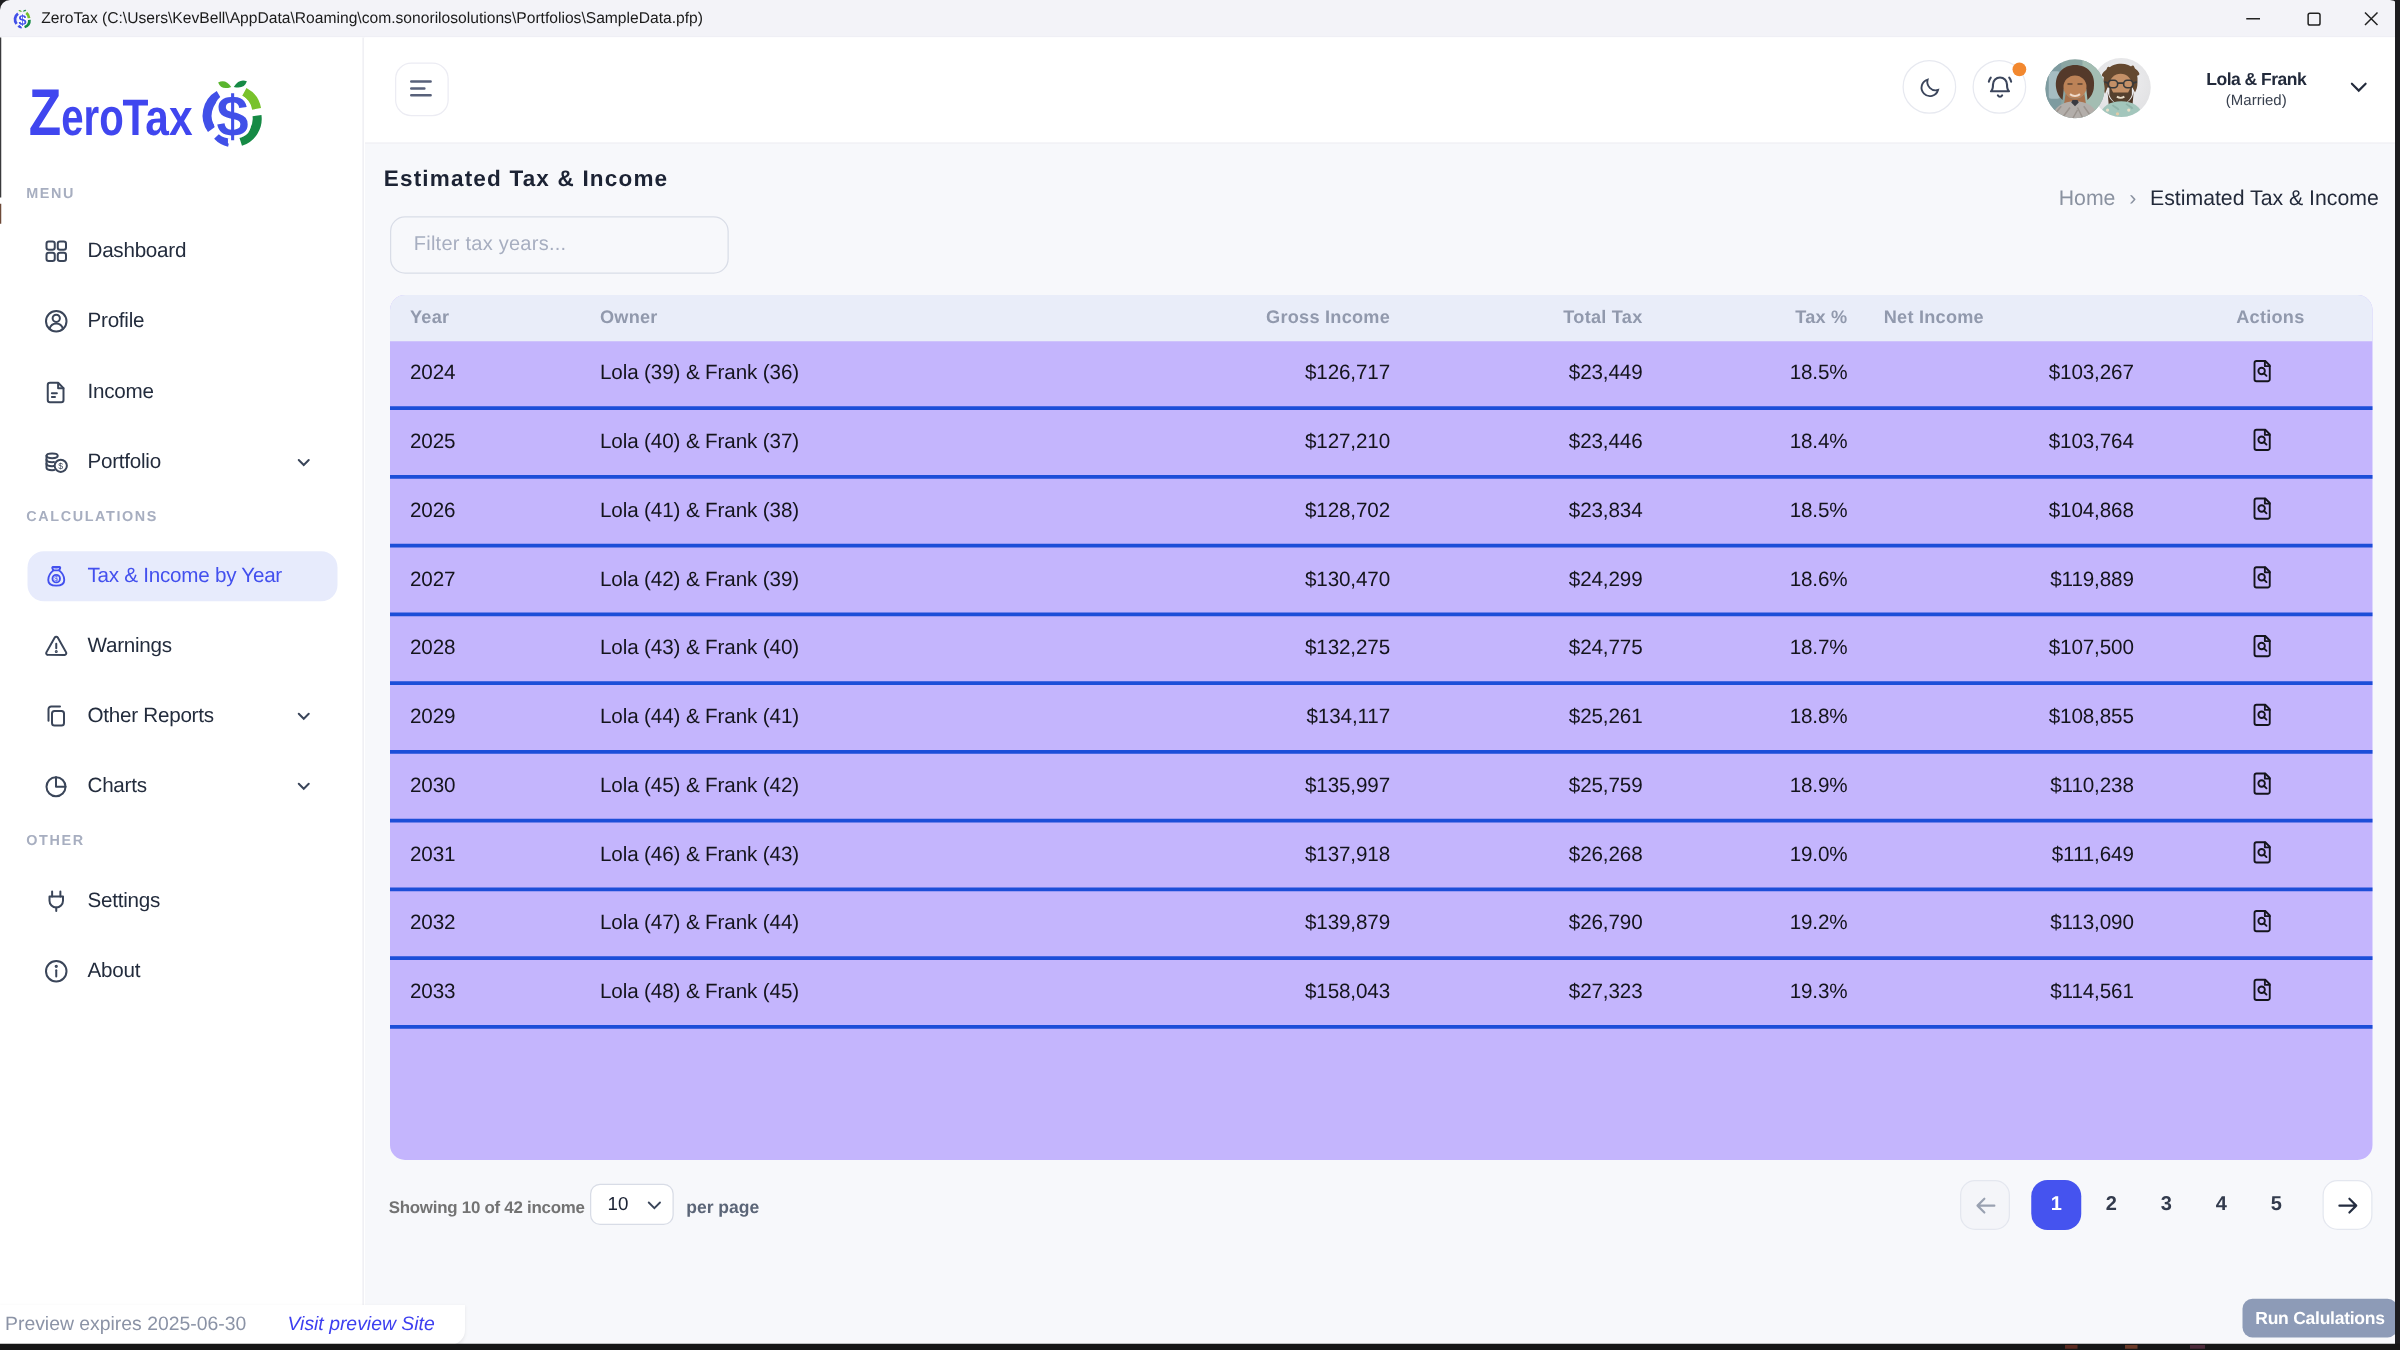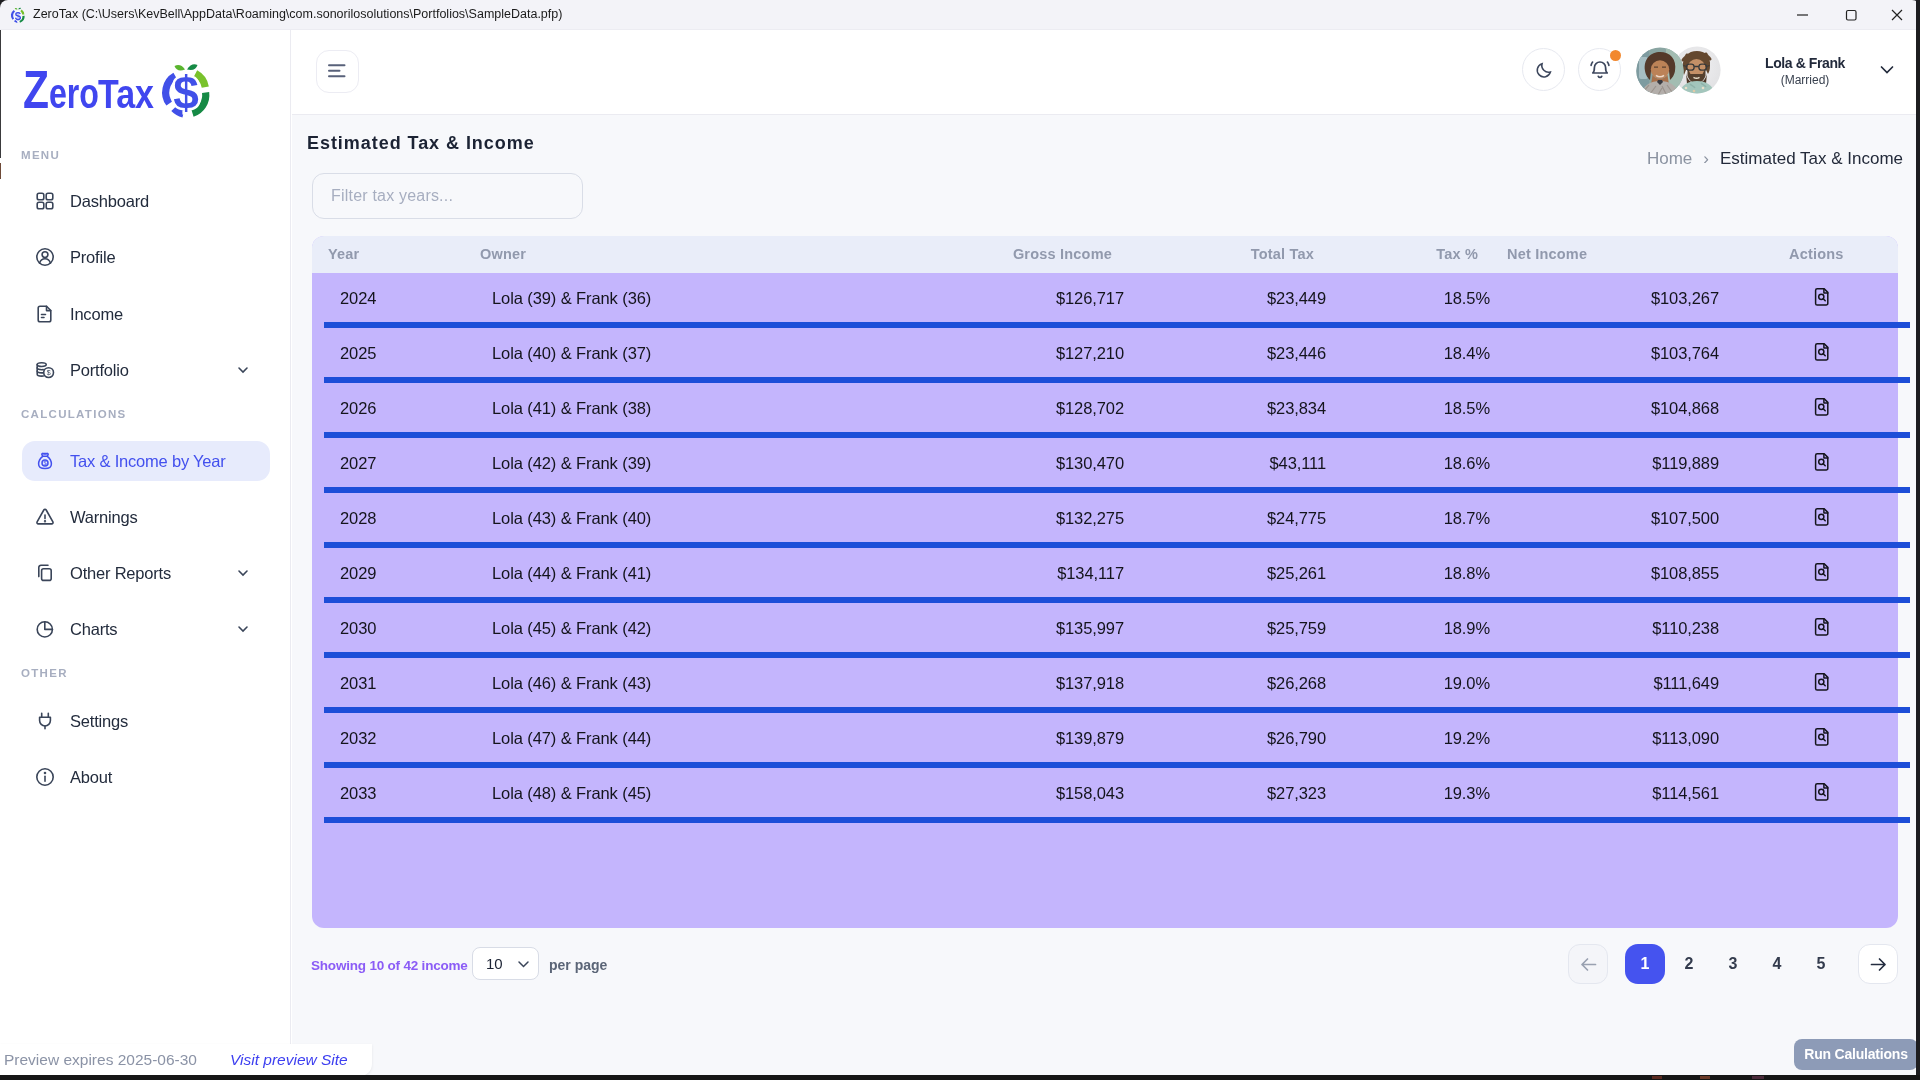--- a/index.html
+++ b/index.html
@@ -37,21 +37,21 @@
   #crumbs { position:absolute; top:149px; right:17px; font-size:17px; color:#89919f; }
   #filter { position:absolute; left:312px; top:173px; width:271px; height:46px; background:#f7f8fb;
     border:1px solid #d9dde7; border-radius:12px; }
   #filter span { position:absolute; left:18px; top:13px; font-size:16px; color:#a7aec0; letter-spacing:0.2px;}
   
   #tablebox { position:absolute; left:312px; top:236px; width:1586px; height:692px;
     background:#c4b5fd; border-radius:12px; }
   #thead { position:absolute; left:0; top:0; width:1586px; height:37px; background:#e9edf9;
     border-radius:12px 12px 0 0; }
   .th { position:absolute; top:10px; font-size:14.5px; font-weight:700; color:#9199ad; letter-spacing:0.2px;}
-  .row { position:absolute; left:12px; width:1586px; height:55px; border-bottom:6px solid #1d4ed8;text-decoration:underline; }
+  .row { position:absolute; left:0; width:1586px; height:55px; border-bottom:3px solid #1d4ed8;text-decoration:underline; }
   .td { position:absolute; top:50%; transform:translateY(-50%); font-size:16.5px; color:#14141c;
     letter-spacing:-0.1px; white-space:nowrap; }
   .tr-r { text-align:right; }
   
   .pgbtn { position:absolute; top:944px; width:40px; height:40px; border-radius:12px; }
   .pgnum { position:absolute; top:944px; width:40px; height:40px; font-size:16px; font-weight:600;
     color:#333b4d; text-align:center; line-height:40px; }
   
   #previewbox { position:absolute; left:0; top:1044px; width:372px; height:32px; background:#fff;
     border-radius:0 0 12px 0; box-shadow:0 1px 3px rgba(0,0,0,0.08); }
@@ -340,21 +340,21 @@
         <path d="M5.2 1.8h7l3.6 3.6v11a1.6 1.6 0 0 1-1.6 1.6H5.2a1.6 1.6 0 0 1-1.6-1.6V3.4a1.6 1.6 0 0 1 1.6-1.6z"></path>
         <path d="M11.9 2v3.9h3.9"></path>
         <circle cx="9.3" cy="9.8" r="2.6"></circle>
         <path d="M11.2 11.7l2 2"></path>
       </svg>
 </div>
 <div class="row" style="top:202px">
 <div class="td" style="left:16px">2027</div>
 <div class="td" style="left:168px">Lola (42) &amp; Frank (39)</div>
 <div class="td tr-r" style="left:600px;width:200px">$130,470</div>
-<div class="td tr-r" style="left:802px;width:200px">$43,111</div>
+<div class="td tr-r" style="left:802px;width:200px">$24,299</div>
 <div class="td tr-r" style="left:966px;width:200px">18.6%</div>
 <div class="td tr-r" style="left:1195px;width:200px">$119,889</div>
 <svg class="abs" style="left:1488px;top:14px" width="20" height="20" viewBox="0 0 20 20" fill="none" stroke="#14141c" stroke-width="1.5" stroke-linecap="round" stroke-linejoin="round">
         <path d="M5.2 1.8h7l3.6 3.6v11a1.6 1.6 0 0 1-1.6 1.6H5.2a1.6 1.6 0 0 1-1.6-1.6V3.4a1.6 1.6 0 0 1 1.6-1.6z"></path>
         <path d="M11.9 2v3.9h3.9"></path>
         <circle cx="9.3" cy="9.8" r="2.6"></circle>
         <path d="M11.2 11.7l2 2"></path>
       </svg>
 </div>
 <div class="row" style="top:257px">
@@ -436,21 +436,21 @@
 <div class="td tr-r" style="left:1195px;width:200px">$114,561</div>
 <svg class="abs" style="left:1488px;top:14px" width="20" height="20" viewBox="0 0 20 20" fill="none" stroke="#14141c" stroke-width="1.5" stroke-linecap="round" stroke-linejoin="round">
         <path d="M5.2 1.8h7l3.6 3.6v11a1.6 1.6 0 0 1-1.6 1.6H5.2a1.6 1.6 0 0 1-1.6-1.6V3.4a1.6 1.6 0 0 1 1.6-1.6z"></path>
         <path d="M11.9 2v3.9h3.9"></path>
         <circle cx="9.3" cy="9.8" r="2.6"></circle>
         <path d="M11.2 11.7l2 2"></path>
       </svg>
 </div>
 </div>
 
-<div class="abs" style="left:311px;top:958px;font-size:13.5px;font-weight:700;color:#8b5cf6;letter-spacing:-0.2px">Showing 10 of 42 income</div>
+<div class="abs" style="left:311px;top:958px;font-size:13.5px;font-weight:700;color:#737373;letter-spacing:-0.2px">Showing 10 of 42 income</div>
 <div class="abs" style="left:472px;top:947px;width:67px;height:33px;background:#fff;border:1px solid #d8dce6;border-radius:8px">
   <div class="abs" style="left:13px;top:7px;font-size:15px;color:#1c2334">10</div>
   <svg class="abs" style="left:44px;top:12px" width="13" height="9" viewBox="0 0 13 9" fill="none" stroke="#3a4559" stroke-width="1.5" stroke-linecap="round">
       <path d="M2 2l4.5 4.5L11 2"></path>
     </svg>
 </div>
 <div class="abs" style="left:549px;top:957px;font-size:14px;font-weight:700;color:#5b6577">per page</div>
 <div class="pgbtn" style="left:1568px;background:#f4f5f9;border:1px solid #e4e7ef">
   <svg class="abs" style="left:11px;top:12px" width="17" height="15" viewBox="0 0 17 15" fill="none" stroke="#99a1b1" stroke-width="1.7" stroke-linecap="round" stroke-linejoin="round">
       <path d="M15.5 7.5H2M7.5 2 2 7.5l5.5 5.5"></path>

